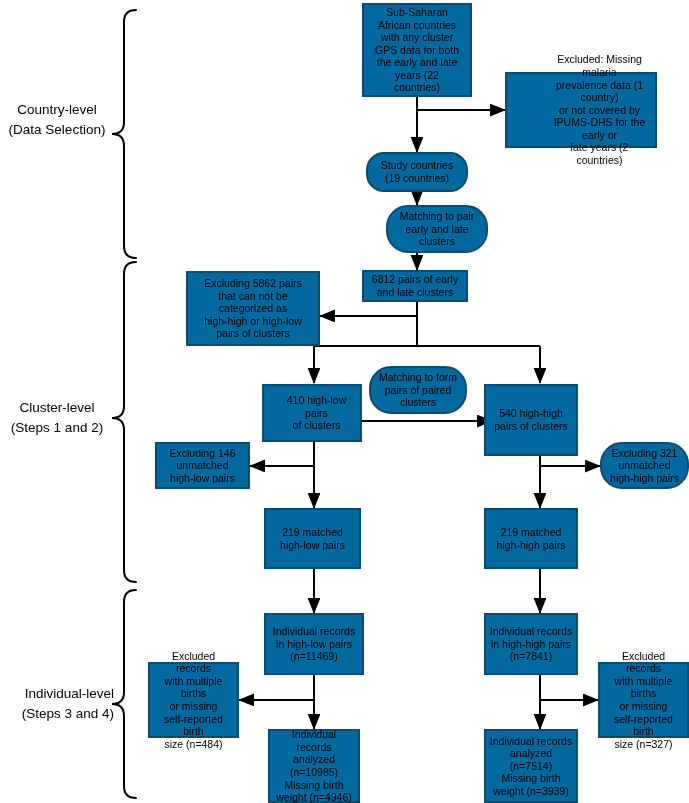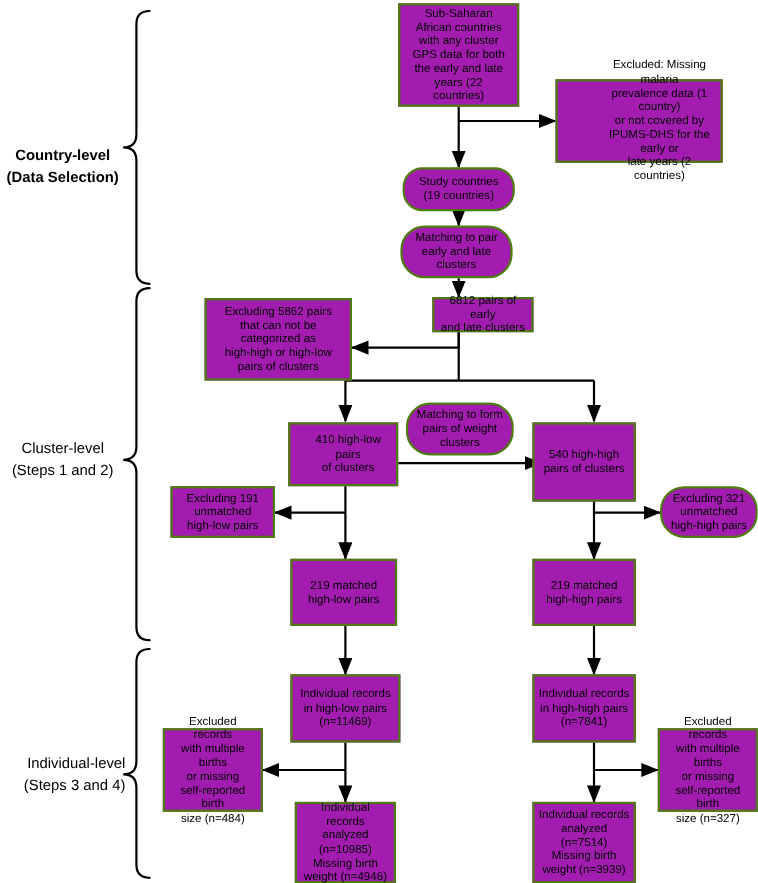--- a/index.html
+++ b/index.html
@@ -22,22 +22,22 @@
     position: absolute;
     left: 0;
     top: 0;
     width: 689px;
     height: 803px;
     pointer-events: none;
   }
   .node {
     position: absolute;
     box-sizing: border-box;
-    border: 2px solid #4d7c0f;
-    background: #a21caf;
+    border: 2px solid #0c4a6e;
+    background: #0369a1;
     display: flex;
     align-items: center;
     justify-content: center;
     text-align: center;
     font-size: 10.5px;
     line-height: 12.6px;
     padding: 2px 3px;
     white-space: pre-line;
   }
   .node.rounded {
@@ -94,21 +94,21 @@
       <path d="M314,700 L239,700" marker-end="url(#arrow)"></path>
       <path d="M540,675 L540,729" marker-end="url(#arrow)"></path>
       <path d="M540,700 L598,700" marker-end="url(#arrow)"></path>
 
       <path d="M136,10 q-12,0 -12,12 L124,122 q0,12 -12,12 q12,0 12,12 L124,246 q0,12 12,12" stroke-linecap="round"></path>
       <path d="M136,262 q-12,0 -12,12 L124,406 q0,12 -12,12 q12,0 12,12 L124,570 q0,12 12,12" stroke-linecap="round"></path>
       <path d="M136,590 q-12,0 -12,12 L124,692 q0,12 -12,12 q12,0 12,12 L124,786 q0,12 12,12" stroke-linecap="round"></path>
     </g>
   </svg>
 
-  <div class="stage-label" style="left:0px; top:131px; width:114px;font-weight:bold;">Country-level
+  <div class="stage-label" style="left:0px; top:100px; width:114px;">Country-level
 (Data Selection)</div>
   <div class="stage-label" style="left:0px; top:398px; width:114px;">Cluster-level
 (Steps 1 and 2)</div>
   <div class="stage-label" style="left:0px; top:684px; width:114px;text-align:right;">Individual-level
 (Steps 3 and 4)</div>
 
   <div class="node" style="left:362px; top:3px; width:110px; height:94px;">Sub-Saharan
 African countries
 with any cluster
 GPS data for both
@@ -118,44 +118,44 @@
 
   <div class="node" style="left:505px; top:72px; width:152px; height:76px;padding-left:40px;">Excluded: Missing malaria
 prevalence data (1 country)
 or not covered by
 IPUMS-DHS for the early or
 late years (2 countries)</div>
 
   <div class="node" style="left:366px; top:152px; width:102px; height:40px;border-radius:18px;">Study countries
 (19 countries)</div>
 
-  <div class="node rounded" style="left:364px; top:205px; width:102px; height:48px;">Matching to pair
+  <div class="node rounded" style="left:386px; top:205px; width:102px; height:48px;">Matching to pair
 early and late
 clusters</div>
 
-  <div class="node" style="left:362px; top:270px; width:92px; height:32px;margin-left:31px;">6812 pairs of early
+  <div class="node" style="left:362px; top:270px; width:106px; height:32px;">6812 pairs of early
 and late clusters</div>
 
   <div class="node" style="left:186px; top:271px; width:134px; height:75px;">Excluding 5862 pairs
 that can not be
 categorized as
 high-high or high-low
 pairs of clusters</div>
 
   <div class="node rounded" style="left:369px; top:366px; width:98px; height:48px;">Matching to form
-pairs of weight
+pairs of paired
 clusters</div>
 
   <div class="node" style="left:262px; top:384px; width:100px; height:58px;padding-left:12px;">410 high-low pairs
 of clusters</div>
 
   <div class="node" style="left:484px; top:384px; width:94px; height:72px;">540 high-high
 pairs of clusters</div>
 
-  <div class="node" style="left:155px; top:442px; width:95px; height:47px;">Excluding 191
+  <div class="node" style="left:155px; top:442px; width:95px; height:47px;">Excluding 146
 unmatched
 high-low pairs</div>
 
   <div class="node" style="left:600px; top:442px; width:89px; height:47px;border-radius:22px;">Excluding 321
 unmatched
 high-high pairs</div>
 
   <div class="node" style="left:264px; top:508px; width:97px; height:61px;">219 matched
 high-low pairs</div>
 

